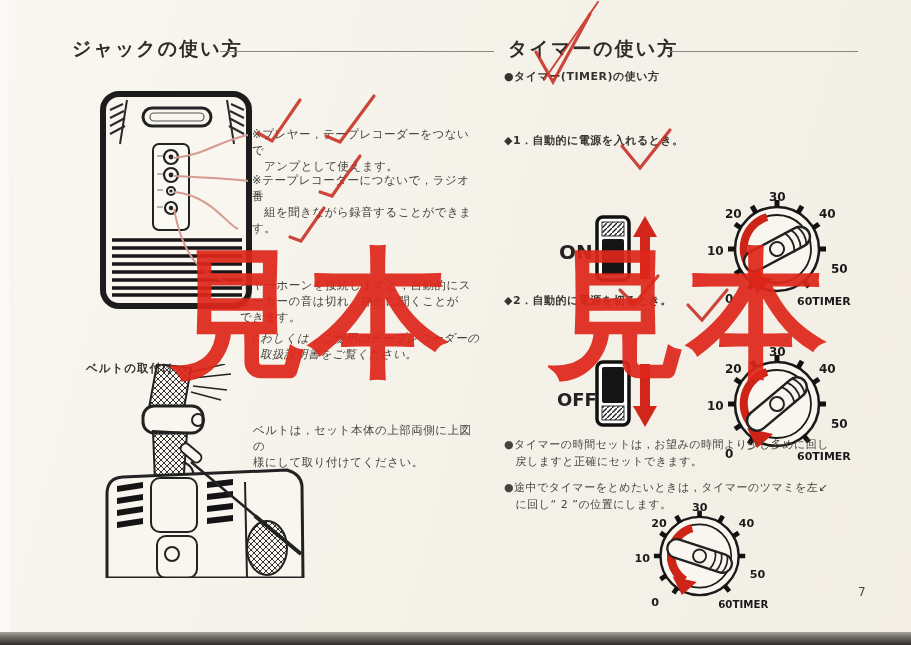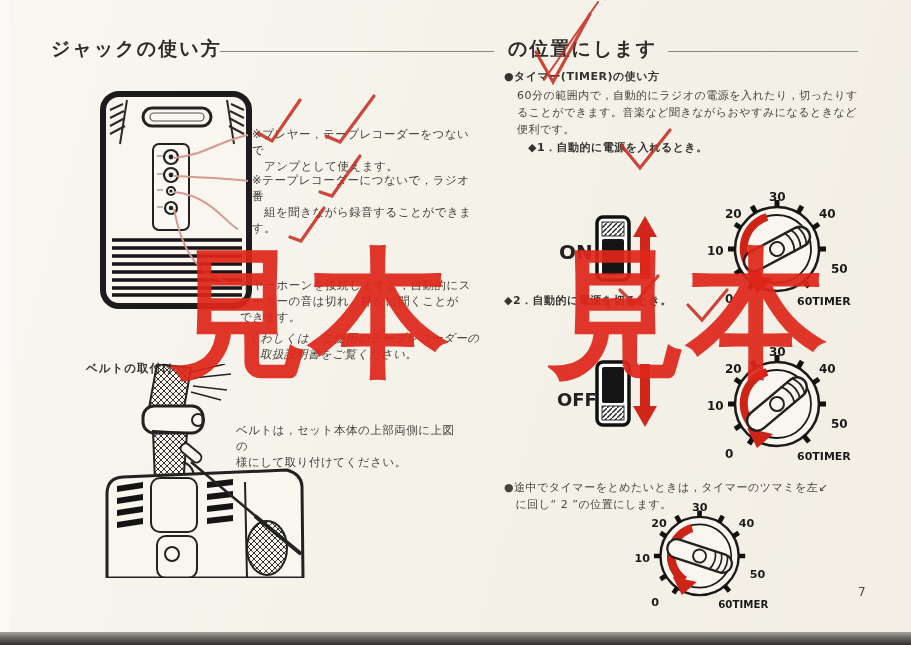--- a/index.html
+++ b/index.html
@@ -24,21 +24,21 @@
   .scan-left{position:absolute;left:0;top:0;width:9px;height:100%;background:#fbfaf6;}
   svg text{font-family:"DejaVu Sans",sans-serif;}
 </style>
 </head>
 <body>
 
 <div id="page">
 
   <div class="scan-left"></div>
 
-  <div class="heading" style="left:51px;top:36px;">ジャックの使い方</div>
+  <div class="heading" style="left:72px;top:36px;">ジャックの使い方</div>
   <div class="rule" style="left:220px;top:51px;width:250px;"></div>
 
   <svg class="abs" style="left:97px;top:86px;" width="160" height="230" viewBox="0 0 160 230">
     <rect x="6" y="8" width="146" height="212" rx="16" fill="#f8f6ef" stroke="#1c1c1c" stroke-width="6"></rect>
     <path d="M30,14 L23,58 M130,14 L137,58" stroke="#2a2a2a" stroke-width="2" fill="none"></path>
     <g stroke="#2a2a2a" stroke-width="2">
       <path d="M13,24 l13,-6 M13,32 l14,-7 M13,40 l15,-8 M13,48 l15,-8"></path>
       <path d="M147,24 l-13,-6 M147,32 l-14,-7 M147,40 l-15,-8 M147,48 l-15,-8"></path>
     </g>
     <rect x="46" y="22" width="68" height="18" rx="9" fill="none" stroke="#222" stroke-width="3"></rect>
@@ -99,33 +99,30 @@
     <rect x="56" y="114" width="46" height="54" rx="9" fill="none" stroke="#222" stroke-width="2"></rect>
     <rect x="62" y="172" width="40" height="42" rx="9" fill="none" stroke="#222" stroke-width="2"></rect>
     <circle cx="77" cy="190" r="7" fill="none" stroke="#222" stroke-width="2"></circle>
     <path d="M150,118 L152,214" stroke="#222" stroke-width="2" fill="none"></path>
     <ellipse cx="172" cy="184" rx="20" ry="27" fill="url(#xh)" stroke="#222" stroke-width="2"></ellipse>
     <line x1="96" y1="98" x2="206" y2="190" stroke="#222" stroke-width="2.5"></line>
     <line x1="160" y1="152" x2="206" y2="190" stroke="#222" stroke-width="4"></line>
     <rect x="84" y="84" width="24" height="10" rx="5" transform="rotate(40 96 89)" fill="#f8f6ef" stroke="#222" stroke-width="2"></rect>
   </svg>
 
-  <div class="t" style="left:236px;top:422px;width:222px;">ベルトは，セット本体の上部両側に上図の
+  <div class="t" style="left:253px;top:422px;width:222px;">ベルトは，セット本体の上部両側に上図の
 様にして取り付けてください。</div>
 
   <div class="rule" style="left:470px;top:51px;width:24px;"></div>
-  <div class="heading" style="left:508px;top:36px;">の位置にします</div>
+  <div class="heading" style="left:508px;top:36px;">タイマーの使い方</div>
   <div class="rule" style="left:668px;top:51px;width:190px;"></div>
 
   <div class="tr bold" style="left:504px;top:68px;">●タイマー(TIMER)の使い方</div>
-  <div class="tr" style="left:517px;top:87px;width:380px;">60分の範囲内で，自動的にラジオの電源を入れたり，切ったりす
-ることができます。音楽など聞きながらおやすみになるときなど
-便利です。</div>
-
-  <div class="tr bold" style="left:504px;top:139px;margin-left:24px;">◆1．自動的に電源を入れるとき。</div>
+
+  <div class="tr bold" style="left:504px;top:132px;">◆1．自動的に電源を入れるとき。</div>
 
   <svg class="abs" style="left:557px;top:213px;" width="105" height="72" viewBox="0 0 105 72">
     <defs>
       <pattern id="hb" width="5" height="5" patternUnits="userSpaceOnUse">
         <path d="M0,5 L5,0" stroke="#222" stroke-width="1.4"></path>
       </pattern>
     </defs>
     <text x="2" y="46" font-size="20" font-weight="bold" fill="#222">ON</text>
     <rect x="40" y="4" width="32" height="63" rx="6" fill="#fff" stroke="#111" stroke-width="3.5"></rect>
     <rect x="45" y="9" width="22" height="14" fill="url(#hb)" stroke="#333" stroke-width="1"></rect>
@@ -190,20 +187,22 @@
       <text x="66" y="10">30</text>
       <text x="22" y="27">20</text>
       <text x="4" y="64">10</text>
       <text x="22" y="112">0</text>
       <text x="116" y="27">40</text>
       <text x="128" y="82">50</text>
       <text x="94" y="114" font-size="11">60TIMER</text>
     </g>
   </svg>
 
+  <div class="tr" style="left:504px;top:436px;width:385px;">●タイマーの時間セットは，お望みの時間より少し多めに回し
+　戻しますと正確にセットできます。</div>
   <div class="tr" style="left:504px;top:479px;width:385px;">●途中でタイマーをとめたいときは，タイマーのツマミを左↙
 　に回し“ 2 ”の位置にします。</div>
 
   <svg class="abs" style="left:618px;top:502px;" width="165" height="108" viewBox="0 0 150 116">
     <circle cx="74" cy="58" r="42" fill="#f8f6ef" stroke="#1a1a1a" stroke-width="2.6"></circle>
     <circle cx="74" cy="58" r="34" fill="none" stroke="#1a1a1a" stroke-width="1.8"></circle>
     <g stroke="#111" stroke-width="5">
       <path d="M116,58 L123,58 M110,37 L116,33 M95,22 L99,15 M74,16 L74,9 M53,22 L49,15 M38,37 L32,33 M32,58 L25,58 M38,79 L32,83 M50,92 L46,98 M101,90 L106,96"></path>
     </g>
     <path d="M66,28 A31,31 0 0 0 58,84" stroke="#ce2418" stroke-width="9" fill="none"></path>

